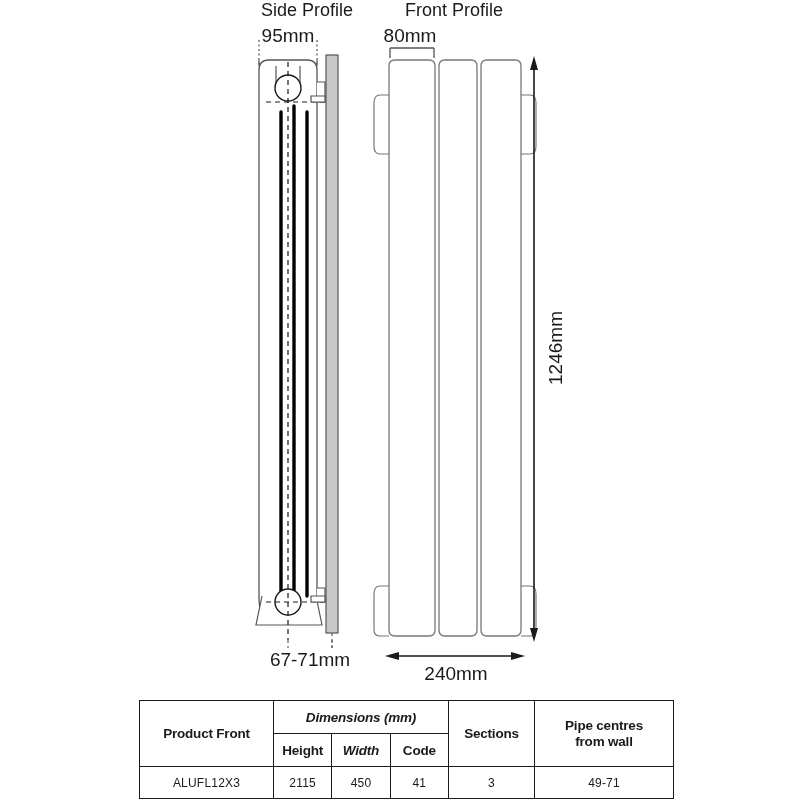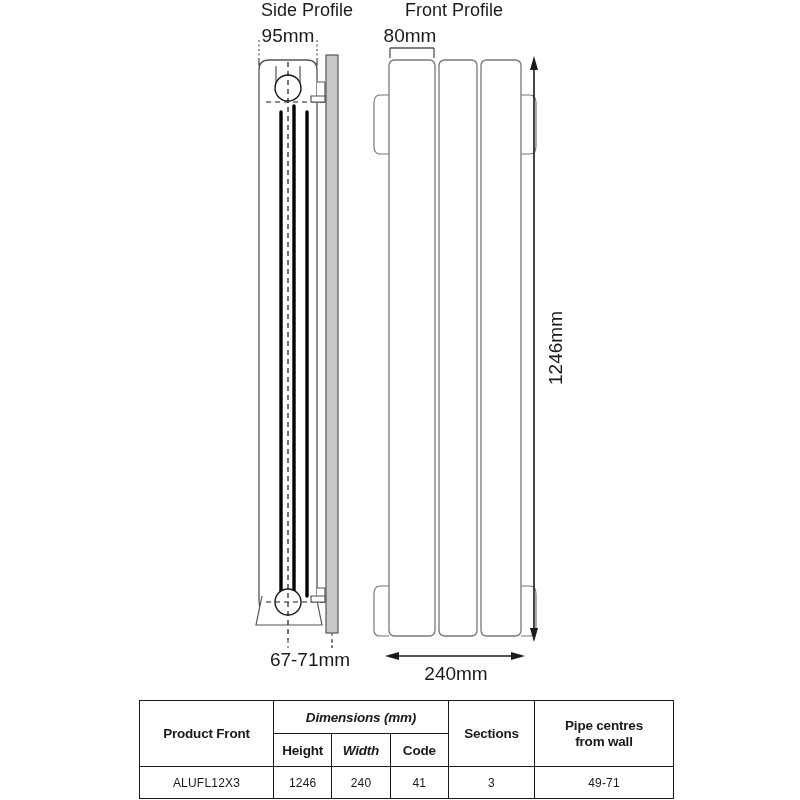--- a/index.html
+++ b/index.html
@@ -191,22 +191,22 @@
             <span>from wall</span>
           </th>
         </tr>
         <tr>
           <th class="th-bot" style="width:60px;">Height</th>
           <th class="th-bot" style="width:58px;font-style:italic;">Width</th>
           <th class="th-bot" style="width:56px;">Code</th>
         </tr>
         <tr>
           <td class="val">ALUFL12X3</td>
-          <td class="val">1246</td>
-          <td class="val">240</td>
+          <td class="val">2115</td>
+          <td class="val">450</td>
           <td class="val">41</td>
           <td class="val">3</td>
           <td class="val">49-71</td>
         </tr>
       </tbody>
     </table>
   </div>
 
 </div>
 

